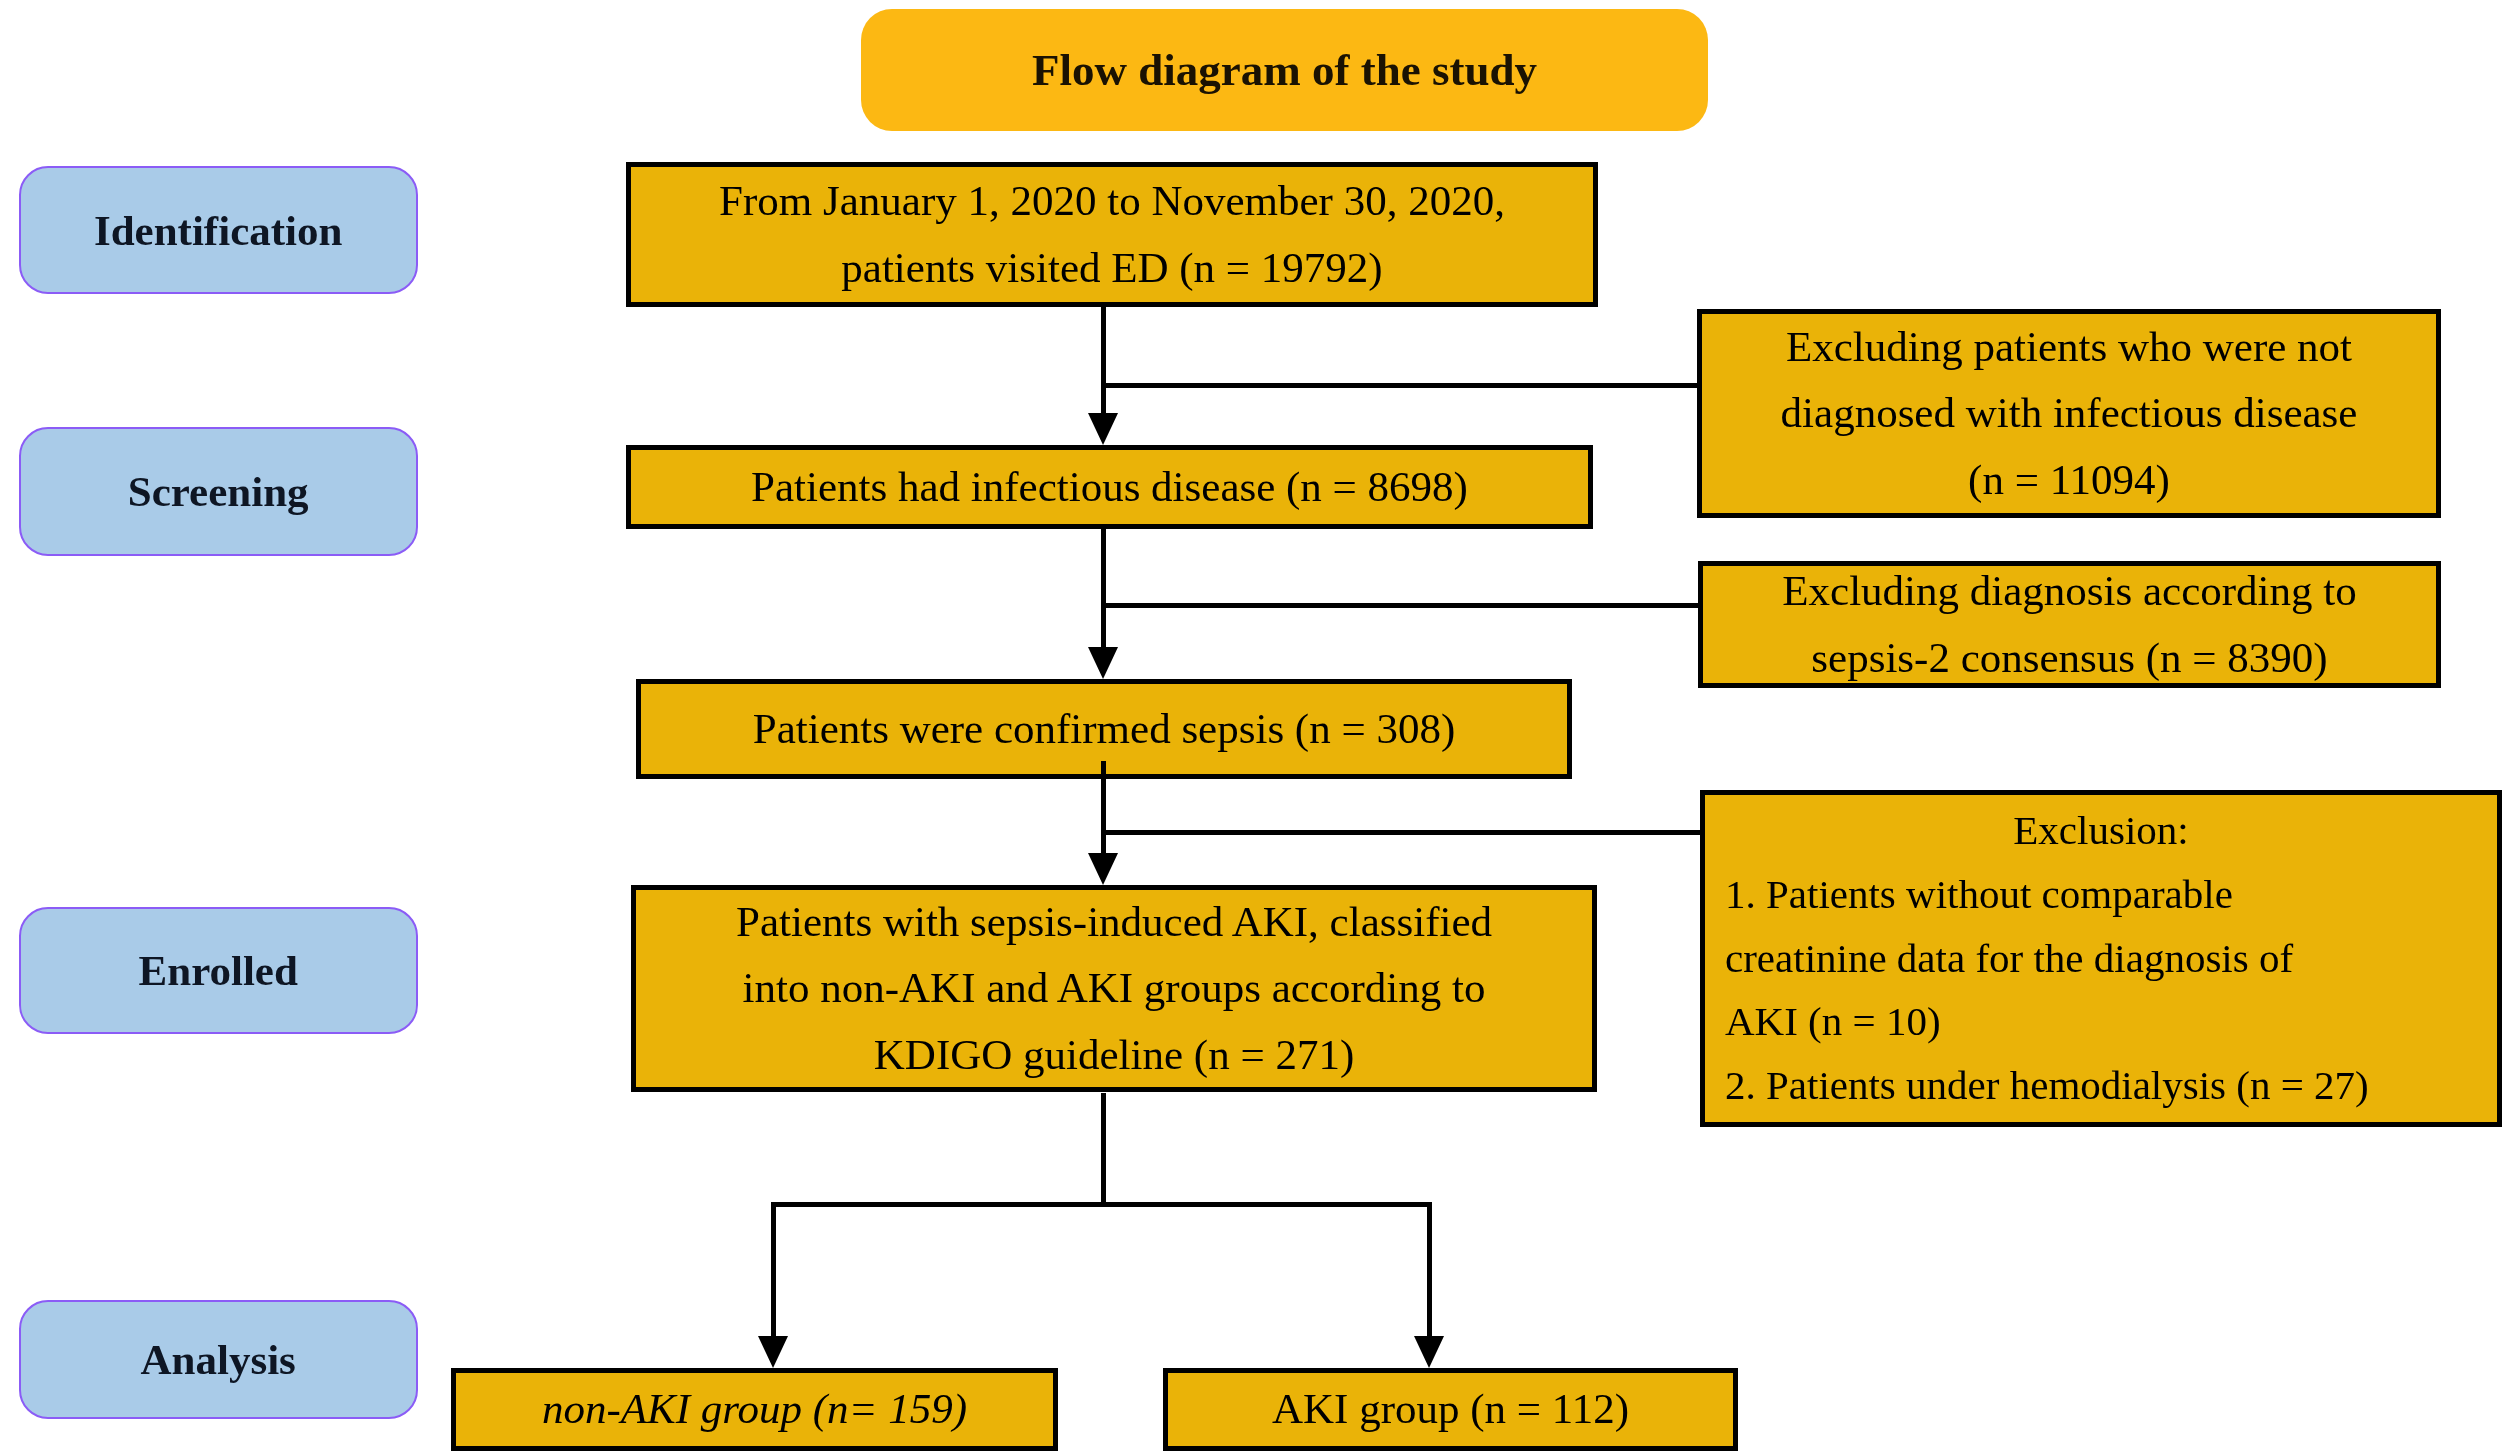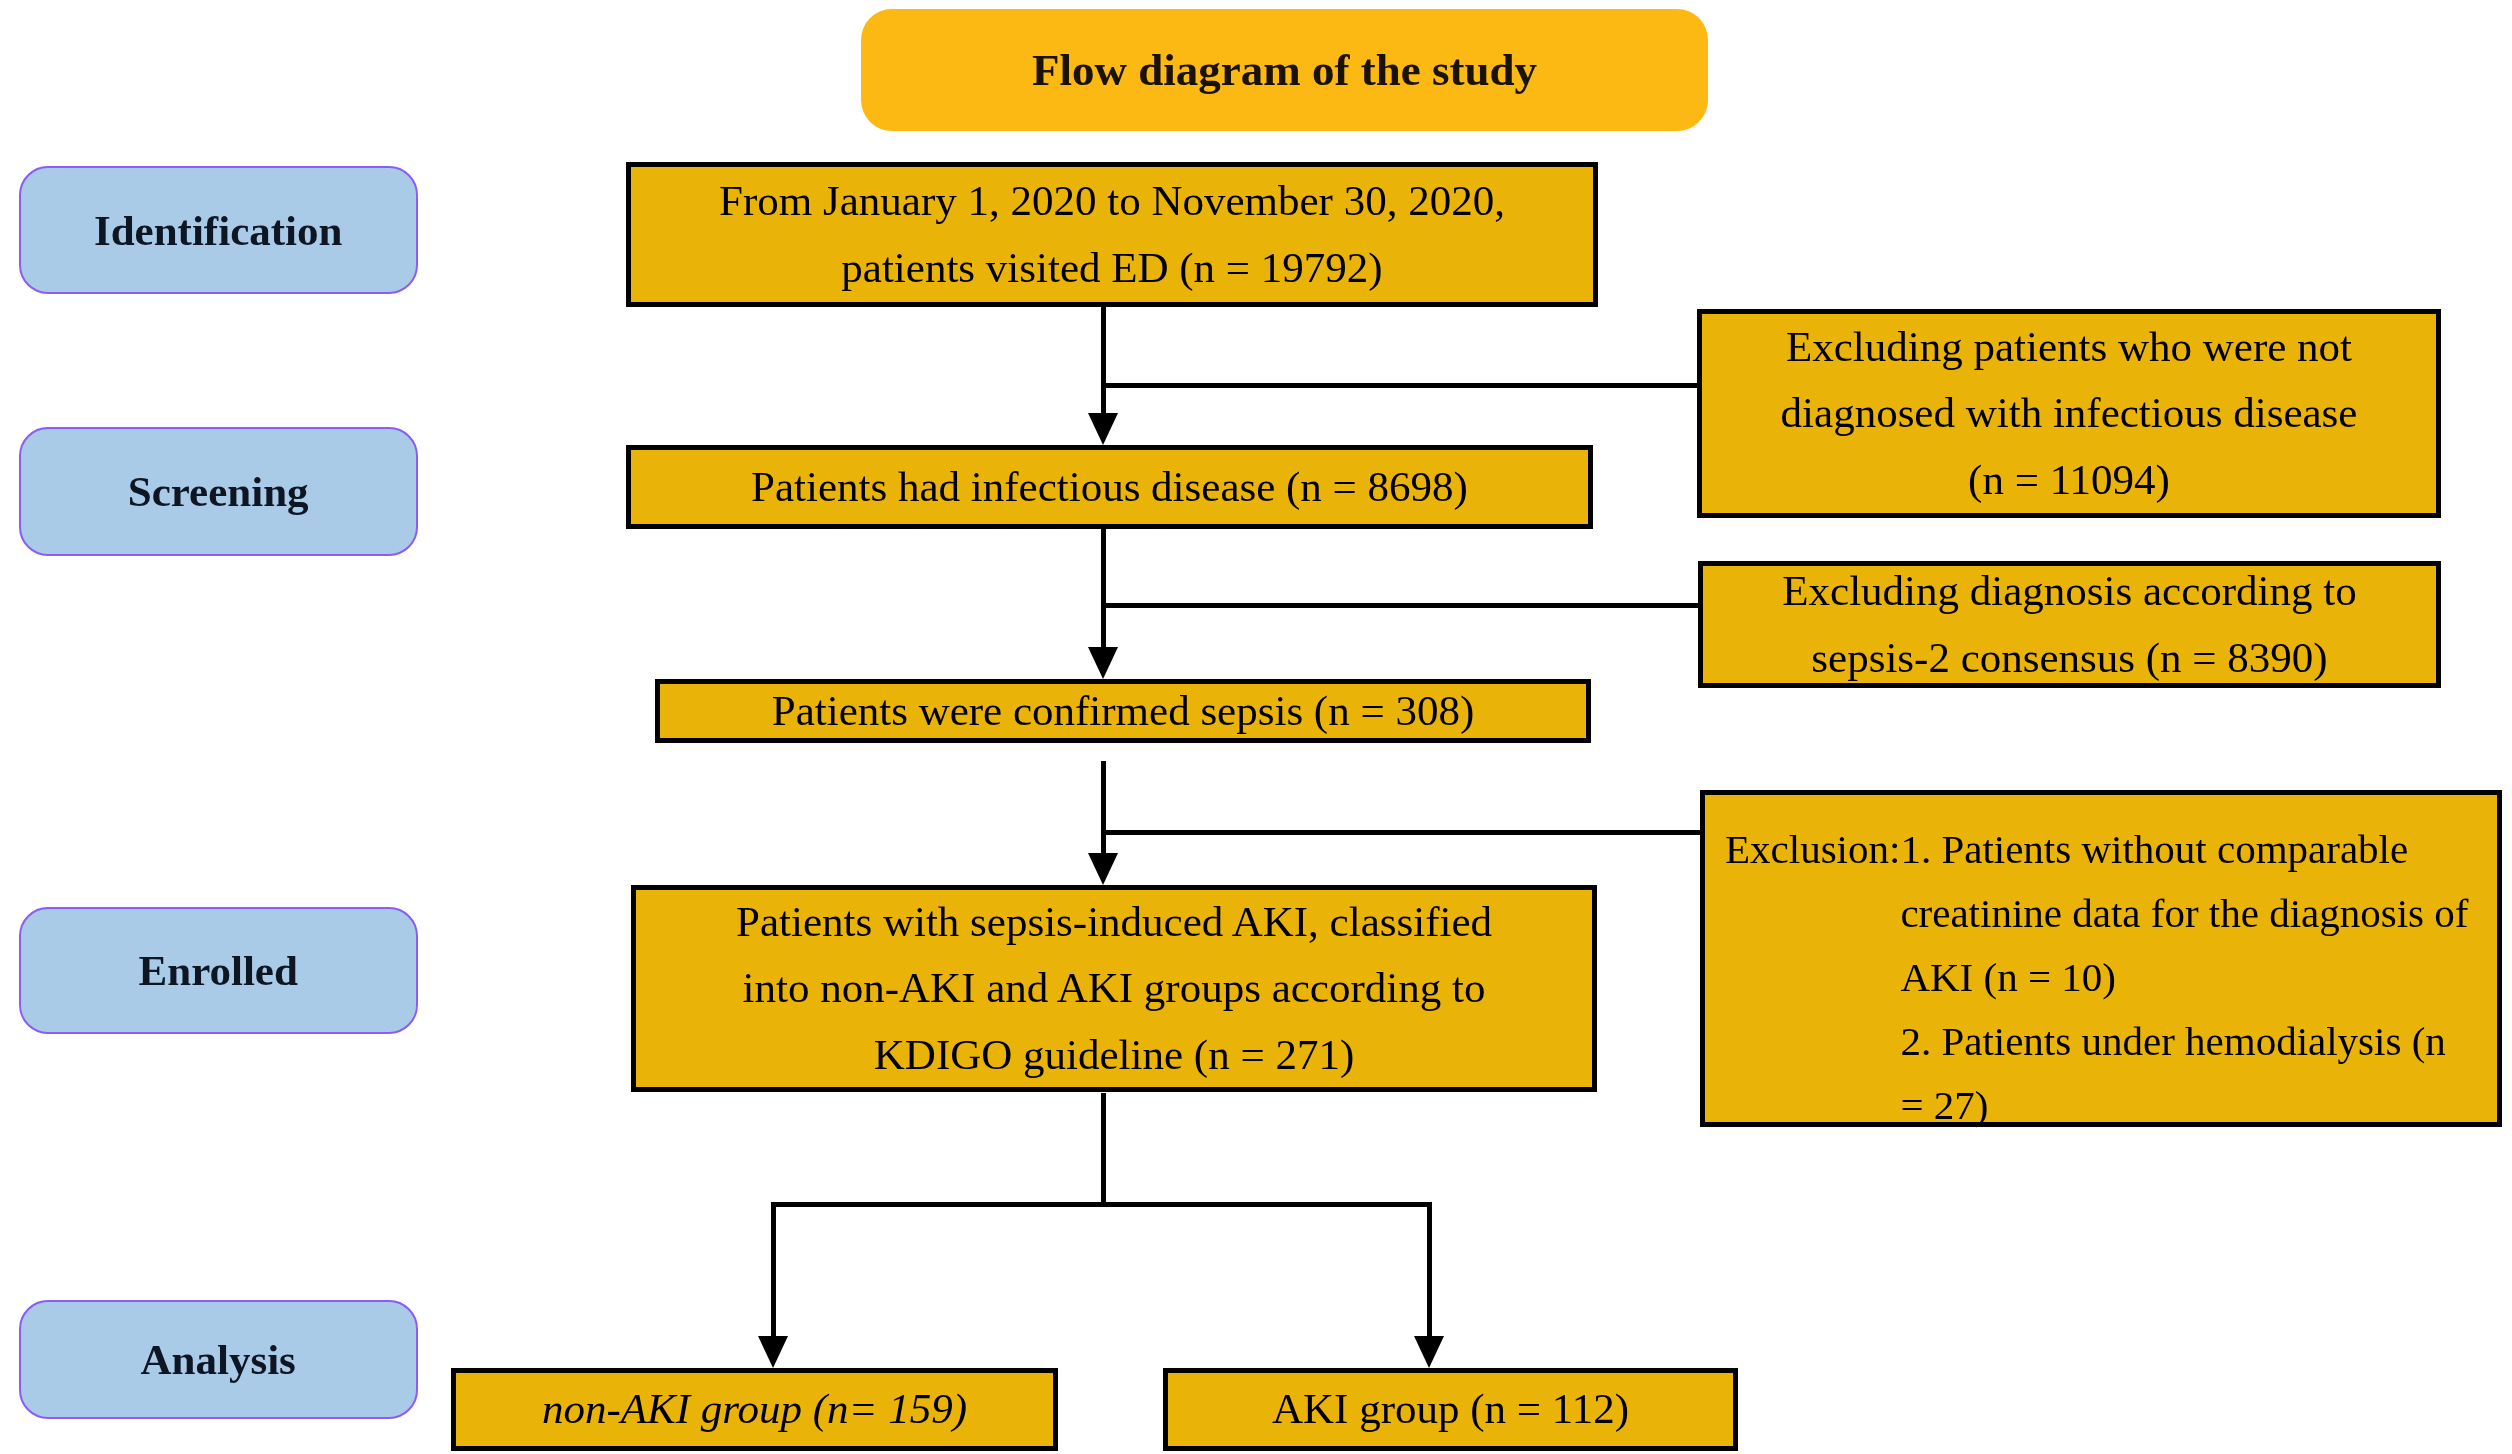--- a/index.html
+++ b/index.html
@@ -41,21 +41,21 @@
     box-sizing:border-box;
     background:#eab308;
     border:5.3px solid #000;
     display:flex;align-items:center;justify-content:center;
     text-align:center;
     font-size:43px;
     line-height:1.55;
     white-space:pre-line;
   }
   .exc3{
-    display:flex;flex-direction:row;justify-content:center;
+    display:flex;flex-direction:column;justify-content:center;
     align-items:stretch;
     padding:23px 20px;
     font-size:41px;
     line-height:1.56;
   }
   .exc3 .exc3-head{text-align:center;white-space:pre-line;}
   .exc3 .exc3-body{text-align:left;white-space:pre-line;}
   .hline,.vline{position:absolute;background:var(--line);}
   .arrow-down{
     position:absolute;width:0;height:0;
@@ -72,21 +72,21 @@
   <div class="pill title-pill" style="left:861px;top:9.3px;width:847px;height:122px;">Flow diagram of the study</div>
 
   <div class="pill stage-pill" style="left:18.7px;top:166px;width:399px;height:128px;">Identification</div>
   <div class="pill stage-pill" style="left:18.7px;top:427px;width:399px;height:129px;">Screening</div>
   <div class="pill stage-pill" style="left:18.7px;top:907px;width:399px;height:127px;">Enrolled</div>
   <div class="pill stage-pill" style="left:18.7px;top:1300px;width:399px;height:119px;">Analysis</div>
 
   <div class="fbox" style="left:626px;top:162px;width:972px;height:145px;">From January 1, 2020 to November 30, 2020,
 patients visited ED  (n = 19792)</div>
   <div class="fbox" style="left:626px;top:445px;width:967px;height:84px;">Patients had infectious disease (n = 8698)</div>
-  <div class="fbox" style="left:655px;top:679px;width:936px;height:64px;text-align:right;">Patients were confirmed sepsis (n = 308)</div>
+  <div class="fbox" style="left:636px;top:679px;width:936px;height:100px;text-align:right;">Patients were confirmed sepsis (n = 308)</div>
   <div class="fbox" style="left:631px;top:885px;width:966px;height:207px;">Patients with sepsis-induced AKI, classified
 into non-AKI and AKI groups according to
 KDIGO guideline (n = 271)</div>
   <div class="fbox" style="left:451px;top:1368px;width:607px;height:83px;font-style:italic;">non-AKI group (n= 159)</div>
   <div class="fbox" style="left:1163px;top:1368px;width:575px;height:83px;">AKI group (n = 112)</div>
 
   <div class="fbox" style="left:1697px;top:309px;width:744px;height:209px;">Excluding patients who were not
 diagnosed with infectious disease
 (n = 11094)</div>
   <div class="fbox" style="left:1698px;top:561px;width:743px;height:127px;">Excluding diagnosis according to

